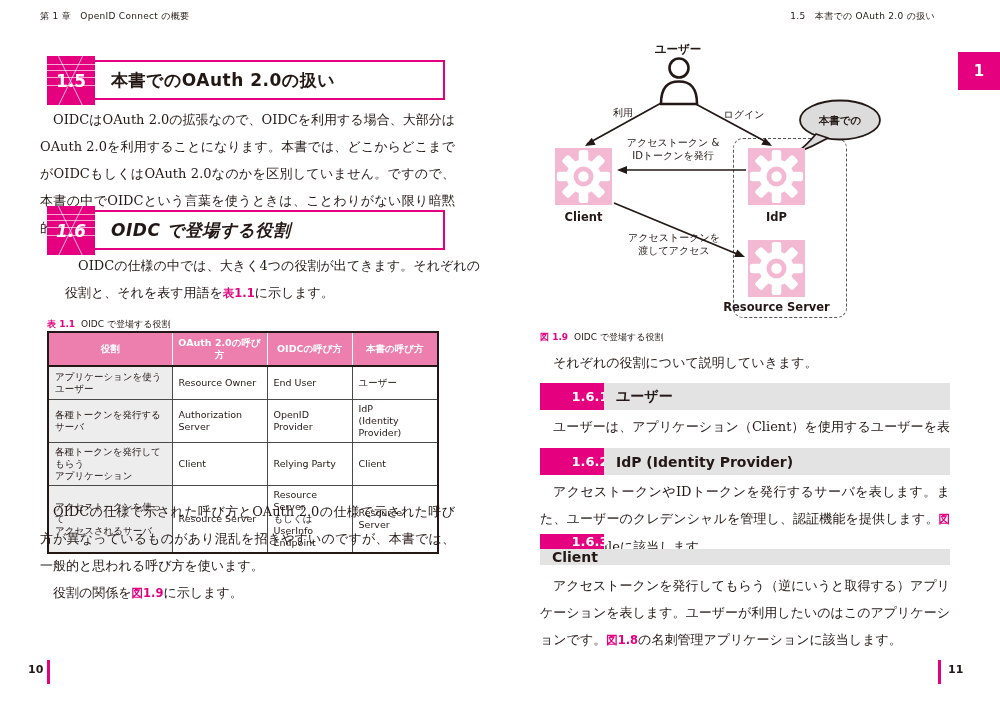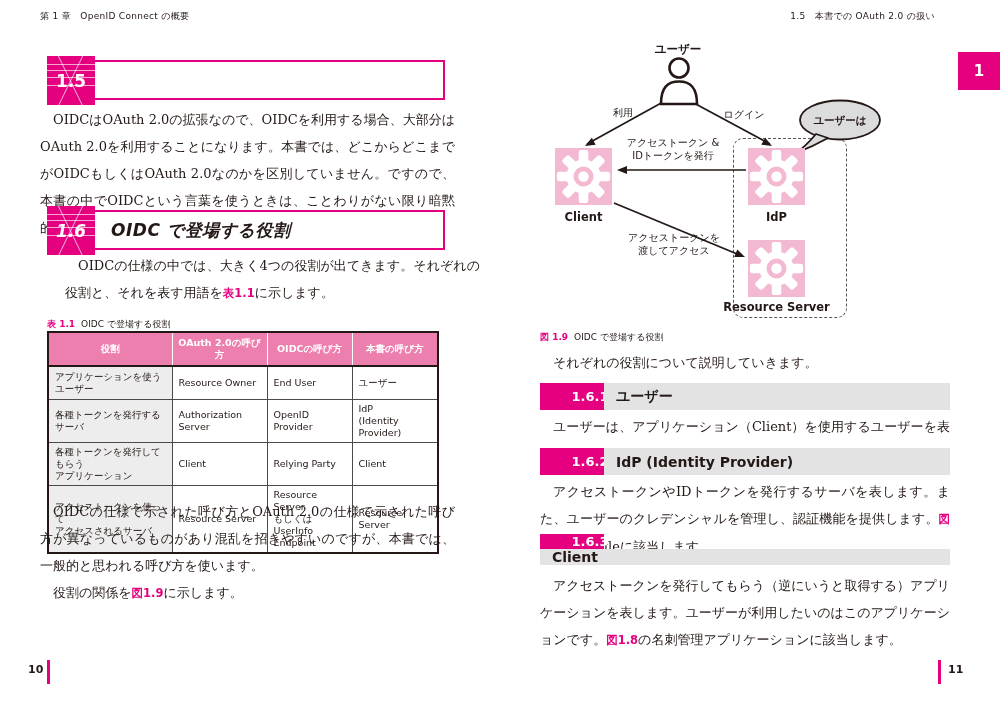--- a/index.html
+++ b/index.html
@@ -64,20 +64,21 @@
 <div class="secbox" style="top:60px;">
   <div class="badge">
     <span class="h" style="top:8px;"></span>
     <span class="h" style="top:14px;"></span>
     <span class="h" style="top:21px;"></span>
     <span class="h" style="top:29px;"></span>
     <span class="d" style="transform:rotate(26deg);"></span>
     <span class="d" style="transform:rotate(-26deg);"></span>
     <span class="num">1.5</span>
   </div>
+  <div class="sectitle">本書でのOAuth 2.0の扱い</div>
 </div>
 
 <div class="abs serif para" style="left:40px; top:106px; width:415px;">OIDCはOAuth 2.0の拡張なので、OIDCを利用する場合、大部分はOAuth 2.0を利用することになります。本書では、どこからどこまでがOIDCもしくはOAuth 2.0なのかを区別していません。ですので、本書の中でOIDCという言葉を使うときは、ことわりがない限り暗黙的にOAuth 2.0を含みます。</div>
 
 <div class="secbox" style="top:210px;font-style:italic;">
   <div class="badge">
     <span class="h" style="top:8px;"></span>
     <span class="h" style="top:14px;"></span>
     <span class="h" style="top:21px;"></span>
     <span class="h" style="top:29px;"></span>
@@ -189,21 +190,21 @@
   <path d="M8 48 C8 31 15 25.5 26 25.5 C37 25.5 44 31 44 48 Z" fill="#fff" stroke="#231815" stroke-width="2.6"></path>
 </svg>
 
 <div class="dsmall" style="left:600px; top:106px; width:46px;">利用</div>
 <div class="dsmall" style="left:716px; top:108px; width:56px;">ログイン</div>
 
 <svg class="abs" style="left:790px; top:98px;" width="92" height="58" viewBox="0 0 92 58">
   <ellipse cx="50" cy="22" rx="40" ry="19.5" fill="#dcdcdc" stroke="#231815" stroke-width="1.8"></ellipse>
   <path d="M26 36 Q16 48 6 55 Q22 49 38 40 Z" fill="#dcdcdc" stroke="#231815" stroke-width="1.8" stroke-linejoin="round"></path>
 </svg>
-<div class="dlabel" style="left:804px; top:114px; width:72px; font-size:10.5px;">ユーザーは</div>
+<div class="dlabel" style="left:804px; top:114px; width:72px; font-size:10.5px;">本書での</div>
 
 <div class="dsmall" style="left:608px; top:136px; width:130px;">
   <div>アクセストークン &amp;</div>
   <div>IDトークンを発行</div>
 </div>
 <div class="dsmall" style="left:614px; top:231px; width:120px;">
   <div>アクセストークンを</div>
   <div>渡してアクセス</div>
 </div>
 

